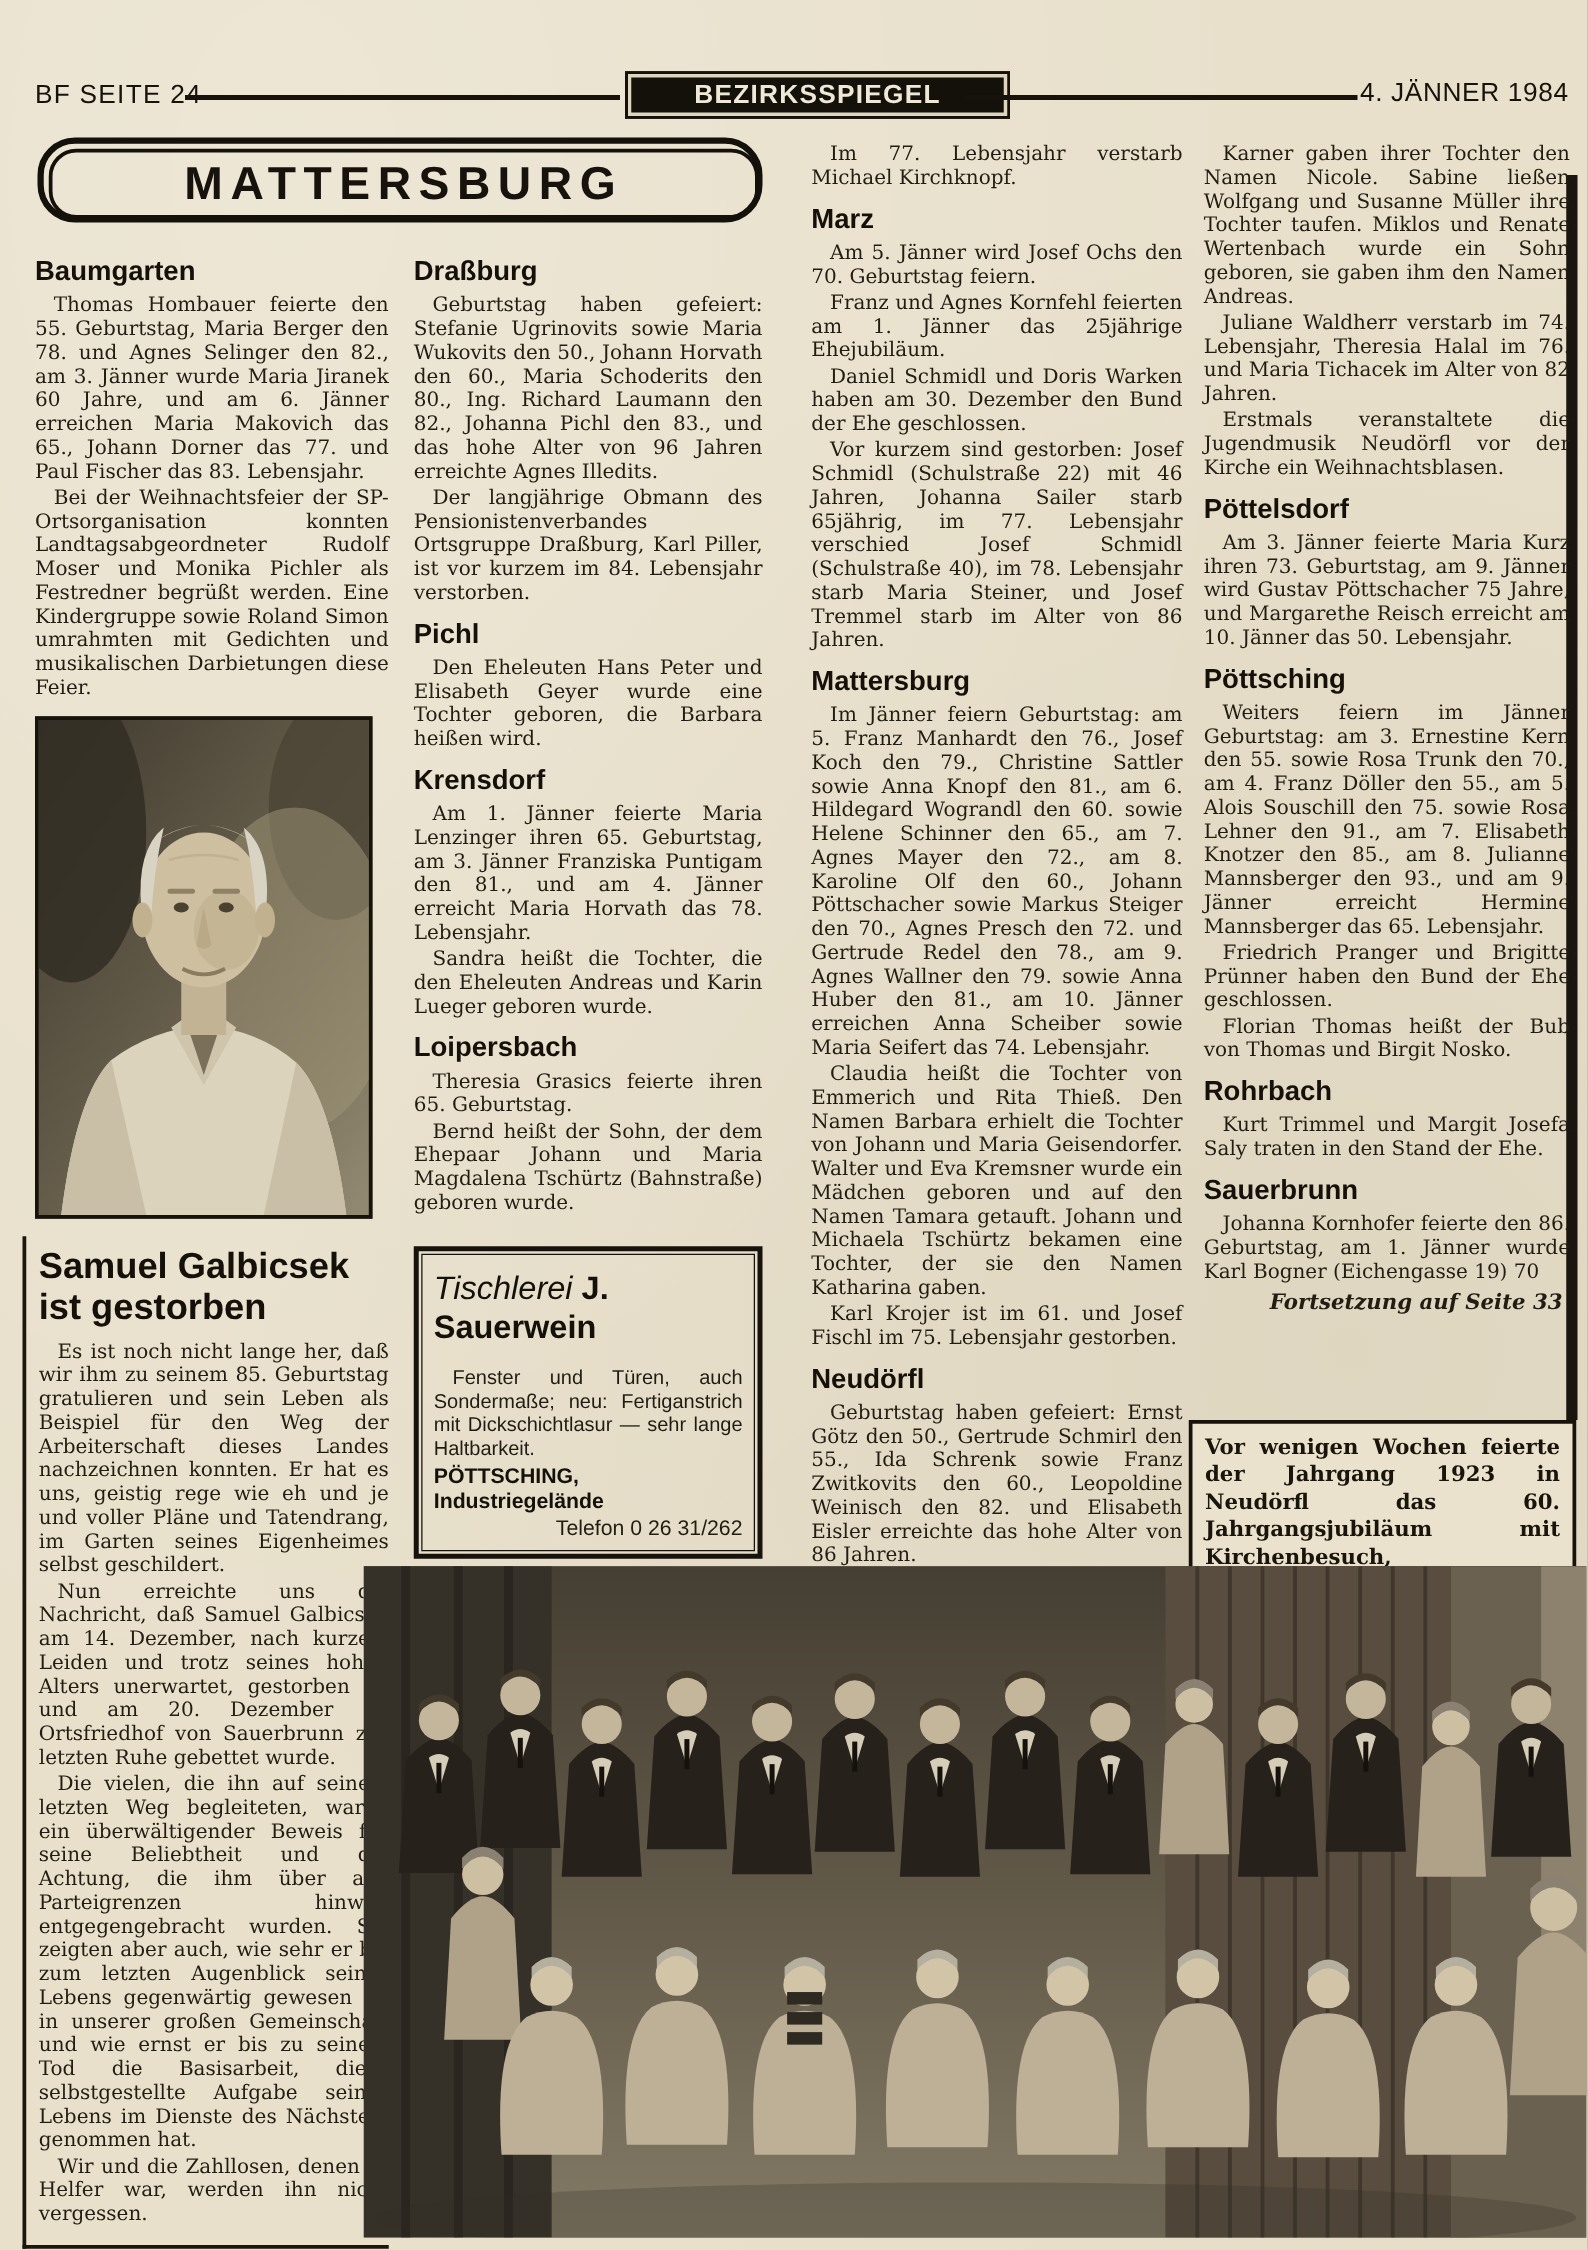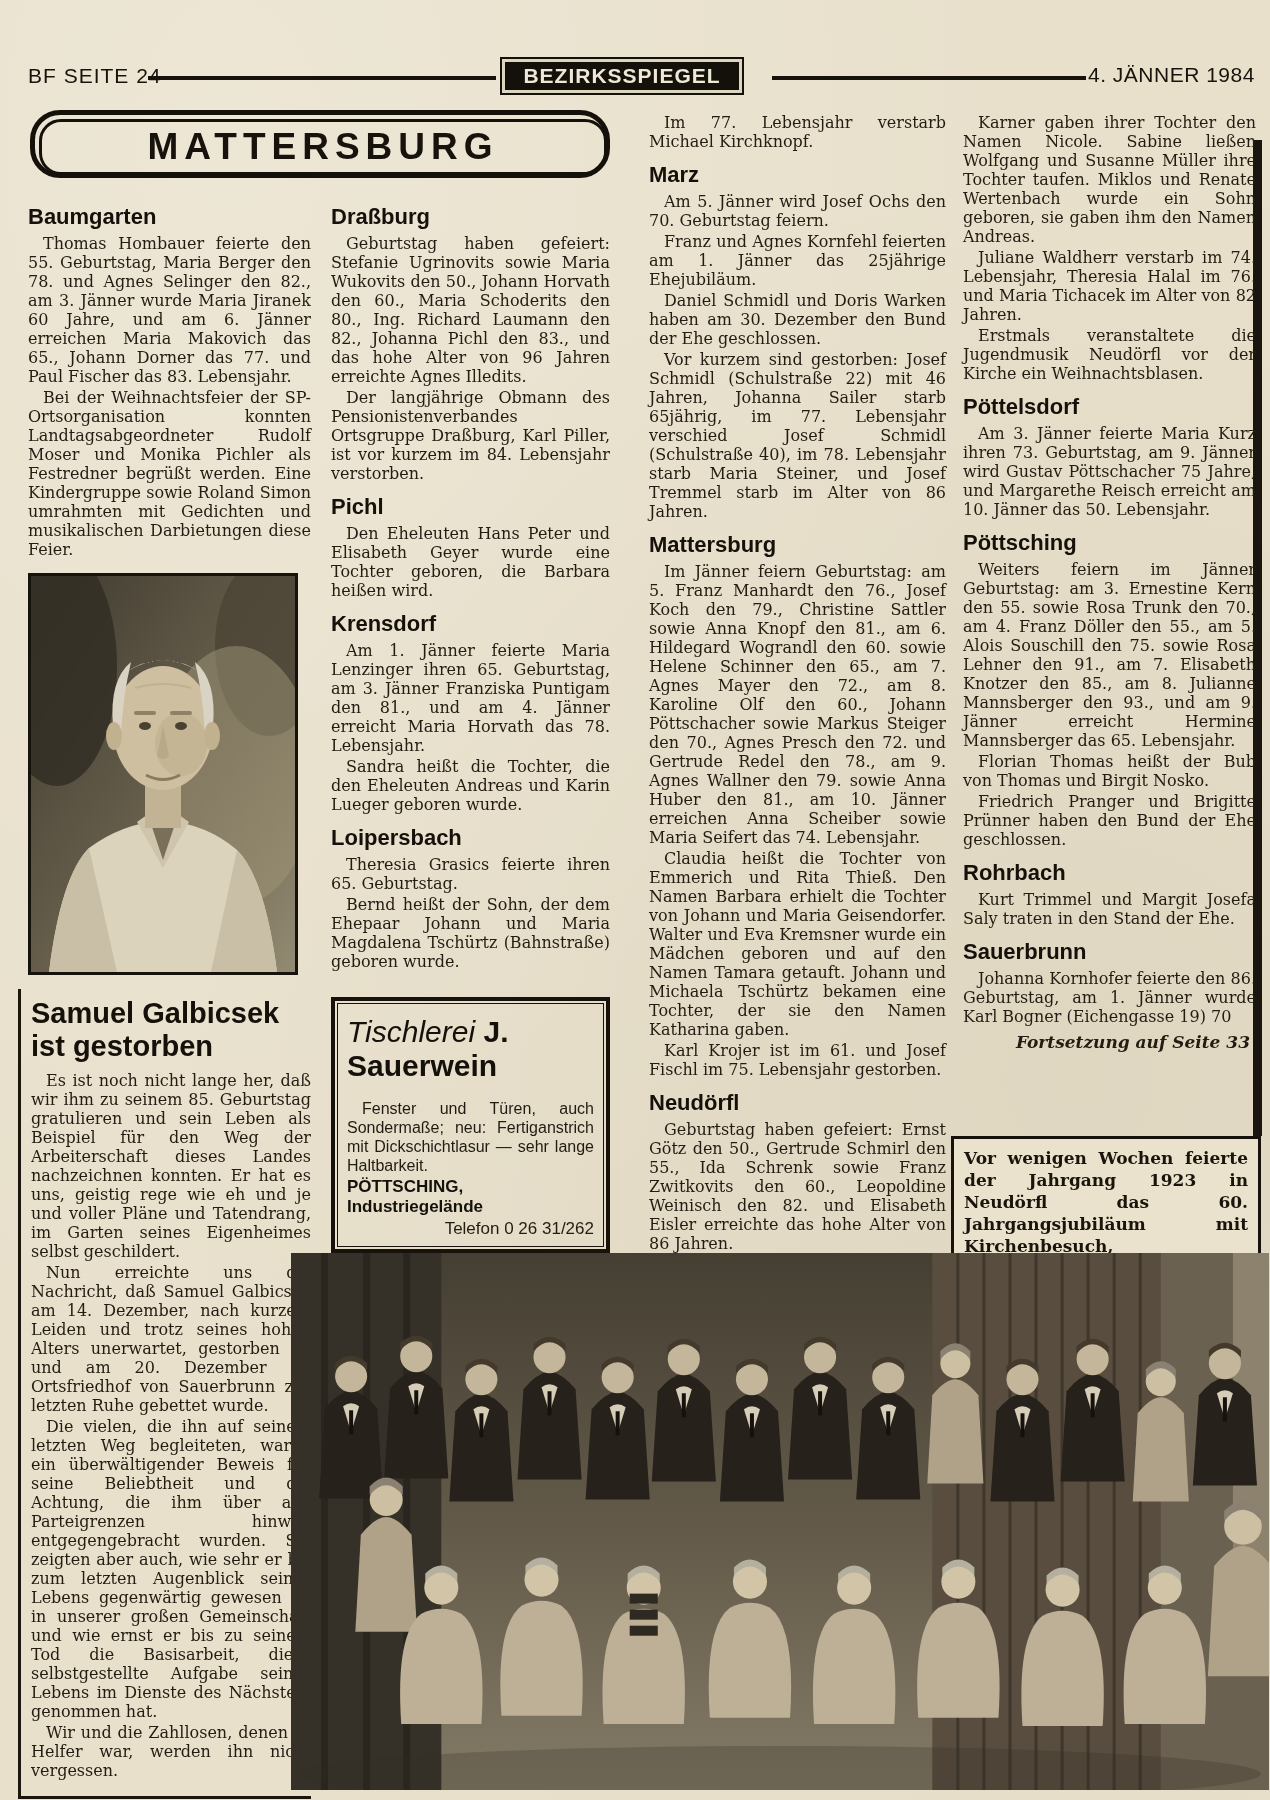--- a/index.html
+++ b/index.html
@@ -10,21 +10,21 @@
       #e8e0cb;
     font-family:"DejaVu Serif", serif; color:#221c12;}
   
   .mast-left{position:absolute;left:28px;top:64px;font-family:"Liberation Sans",sans-serif;
     font-size:21px;letter-spacing:1px;color:#17130c;}
   .mast-right{position:absolute;left:1088px;top:63px;font-family:"Liberation Sans",sans-serif;
     font-size:21px;letter-spacing:.5px;color:#17130c;white-space:nowrap;}
   .rule{position:absolute;top:76px;height:4px;background:#17130c;}
   .rule-l{left:148px;width:348px;}
   .rule-r{left:772px;width:314px;}
-  .banner{position:absolute;left:500px;top:57px;width:244px;height:38px;
+  .banner{position:absolute;left:500px;top:57px;width:308px;height:38px;
     background:#14110b;border:2px solid #14110b;box-shadow:inset 0 0 0 3px #ded5bf;
     display:flex;align-items:center;justify-content:center;box-sizing:border-box;}
   .banner span{color:#efe8d6;font-family:"Liberation Sans",sans-serif;font-weight:bold;
     font-size:21px;letter-spacing:1px;}
   
   .region-box{position:absolute;left:30px;top:110px;width:580px;height:68px;
     border:5px solid #14110b;border-radius:30px;padding:4px;box-sizing:border-box;}
   .region-inner{width:100%;height:100%;border:3px solid #14110b;border-radius:22px;
     display:flex;align-items:center;justify-content:center;}
   .region-inner span{font-family:"Liberation Sans",sans-serif;font-weight:bold;
@@ -46,21 +46,21 @@
   .portrait svg{display:block;width:100%;height:100%;}
   
   .obituary{margin-top:14px;margin-left:-10px;padding:8px 0 14px 10px;
     border-left:3px solid #1b160e;border-bottom:3px solid #1b160e;}
   .ob-head{font-family:"Liberation Sans",sans-serif;font-weight:bold;font-size:29px;
     line-height:33px;margin:0 0 8px;color:#15110a;}
   .obituary p{font-size:16px;line-height:19px;}
   
   .ad-box{margin-top:26px;border:4px solid #17130c;padding:12px 12px 10px;position:relative;}
   .ad-box::before{content:"";position:absolute;inset:2px;border:1px solid #17130c;pointer-events:none;}
-  .ad-title{font-family:"Liberation Sans",sans-serif;font-size:30px;margin:2px 0 16px;color:#14110b;}
+  .ad-title{font-family:"Liberation Sans",sans-serif;font-size:26px;margin:2px 0 16px;color:#14110b;}
   .ad-title .it{font-style:italic;}
   .ad-title .bd{font-weight:bold;}
   .ad-body{font-family:"Liberation Sans",sans-serif;font-size:15px;line-height:19px;
     margin:0 0 16px;text-align:left;text-indent:0;color:#211c13;}
   .ad-loc{font-family:"Liberation Sans",sans-serif;font-weight:bold;font-size:17px;color:#14110b;}
   .ad-phone{font-family:"Liberation Sans",sans-serif;font-size:17px;text-align:right;margin-top:2px;}
   
   .fortsetzung{font-style:italic;font-weight:bold;text-align:right;font-size:17px;
     margin-top:6px;padding-right:6px;}
   .notice{position:absolute;left:951px;top:1136px;width:310px;box-sizing:border-box;
@@ -191,22 +191,22 @@
   <section class="col col4">
     <p>Karner gaben ihrer Tochter den Namen Nicole. Sabine ließen Wolfgang und Susanne Müller ihre Tochter taufen. Miklos und Renate Wertenbach wurde ein Sohn geboren, sie gaben ihm den Namen Andreas.</p>
     <p>Juliane Waldherr verstarb im 74. Lebensjahr, Theresia Halal im 76. und Maria Tichacek im Alter von 82 Jahren.</p>
     <p>Erstmals veranstaltete die Jugendmusik Neudörfl vor der Kirche ein Weihnachtsblasen.</p>
 
     <h2 class="town">Pöttelsdorf</h2>
     <p>Am 3. Jänner feierte Maria Kurz ihren 73. Geburtstag, am 9. Jänner wird Gustav Pöttschacher 75 Jahre, und Margarethe Reisch erreicht am 10. Jänner das 50. Lebensjahr.</p>
 
     <h2 class="town">Pöttsching</h2>
     <p>Weiters feiern im Jänner Geburtstag: am 3. Ernestine Kern den 55. sowie Rosa Trunk den 70., am 4. Franz Döller den 55., am 5. Alois Souschill den 75. sowie Rosa Lehner den 91., am 7. Elisabeth Knotzer den 85., am 8. Julianne Mannsberger den 93., und am 9. Jänner erreicht Hermine Mannsberger das 65. Lebensjahr.</p>
+    <p>Friedrich Pranger und Brigitte Prünner haben den Bund der Ehe geschlossen.</p>
     <p>Florian Thomas heißt der Bub von Thomas und Birgit Nosko.</p>
-    <p>Friedrich Pranger und Brigitte Prünner haben den Bund der Ehe geschlossen.</p>
 
     <h2 class="town">Rohrbach</h2>
     <p>Kurt Trimmel und Margit Josefa Saly traten in den Stand der Ehe.</p>
 
     <h2 class="town">Sauerbrunn</h2>
     <p>Johanna Kornhofer feierte den 86. Geburtstag, am 1. Jänner wurde Karl Bogner (Eichengasse 19) 70</p>
 
     <div class="fortsetzung">Fortsetzung auf Seite 33</div>
   </section>
 

